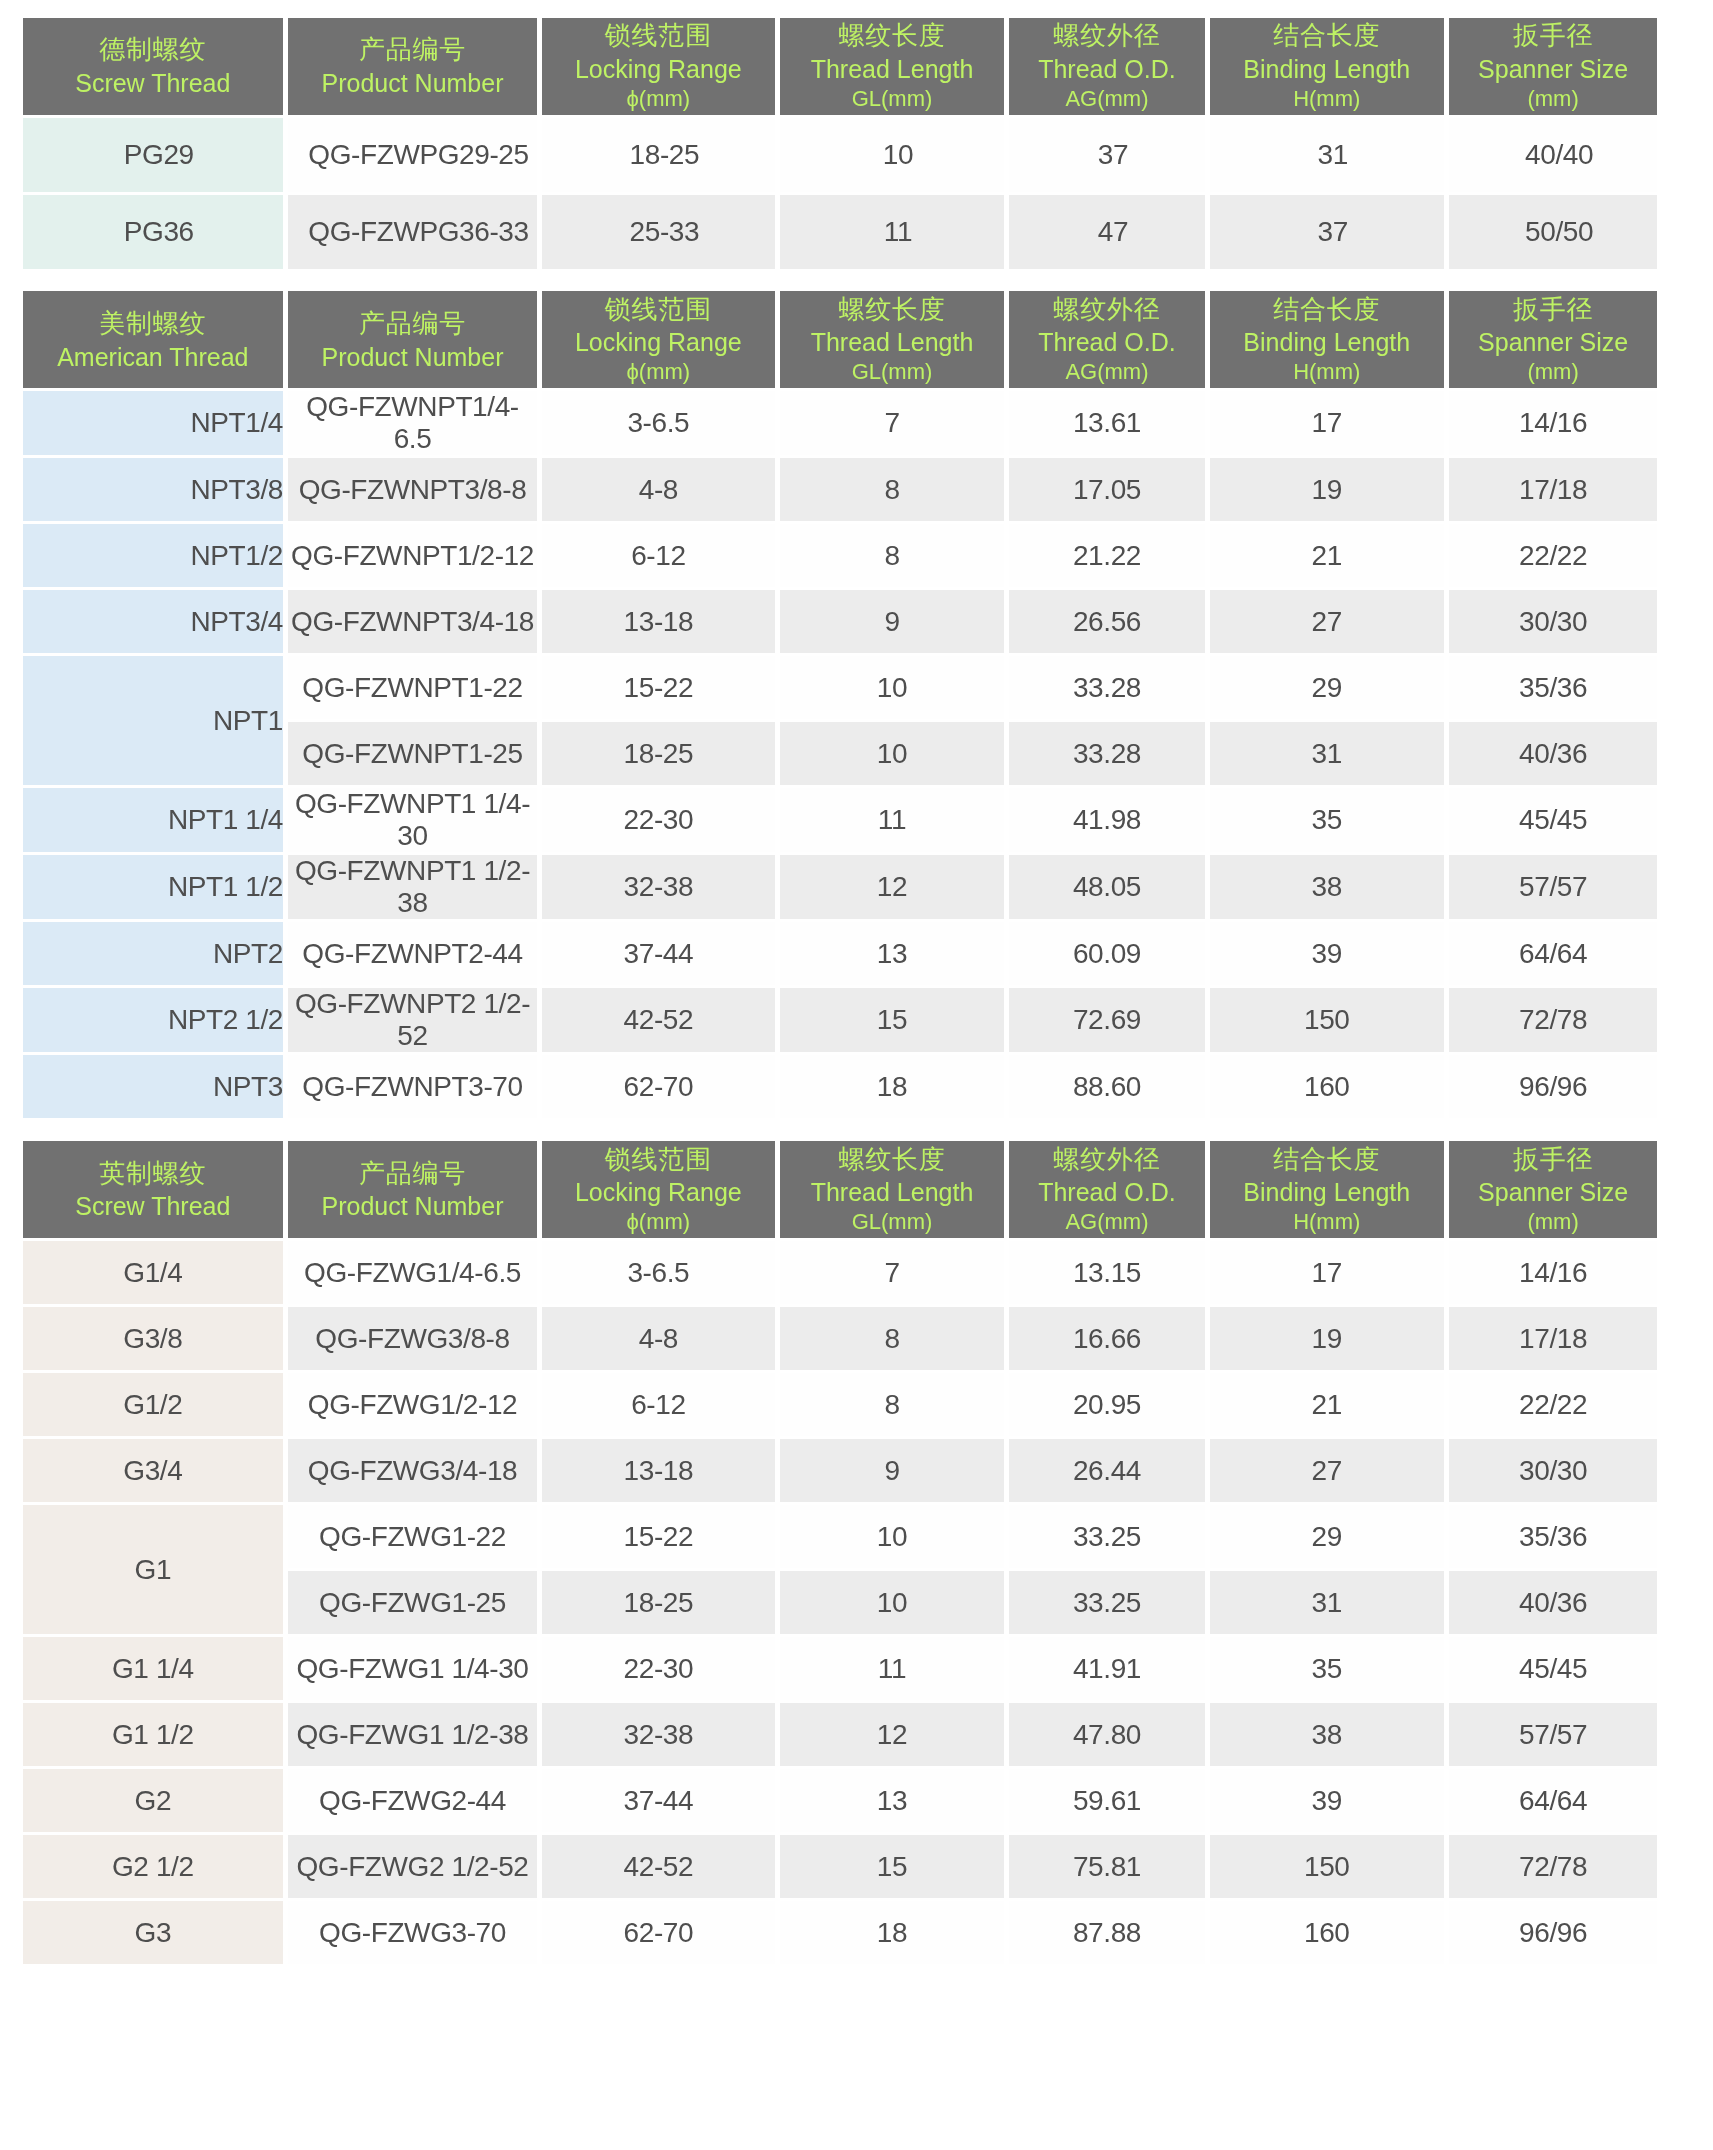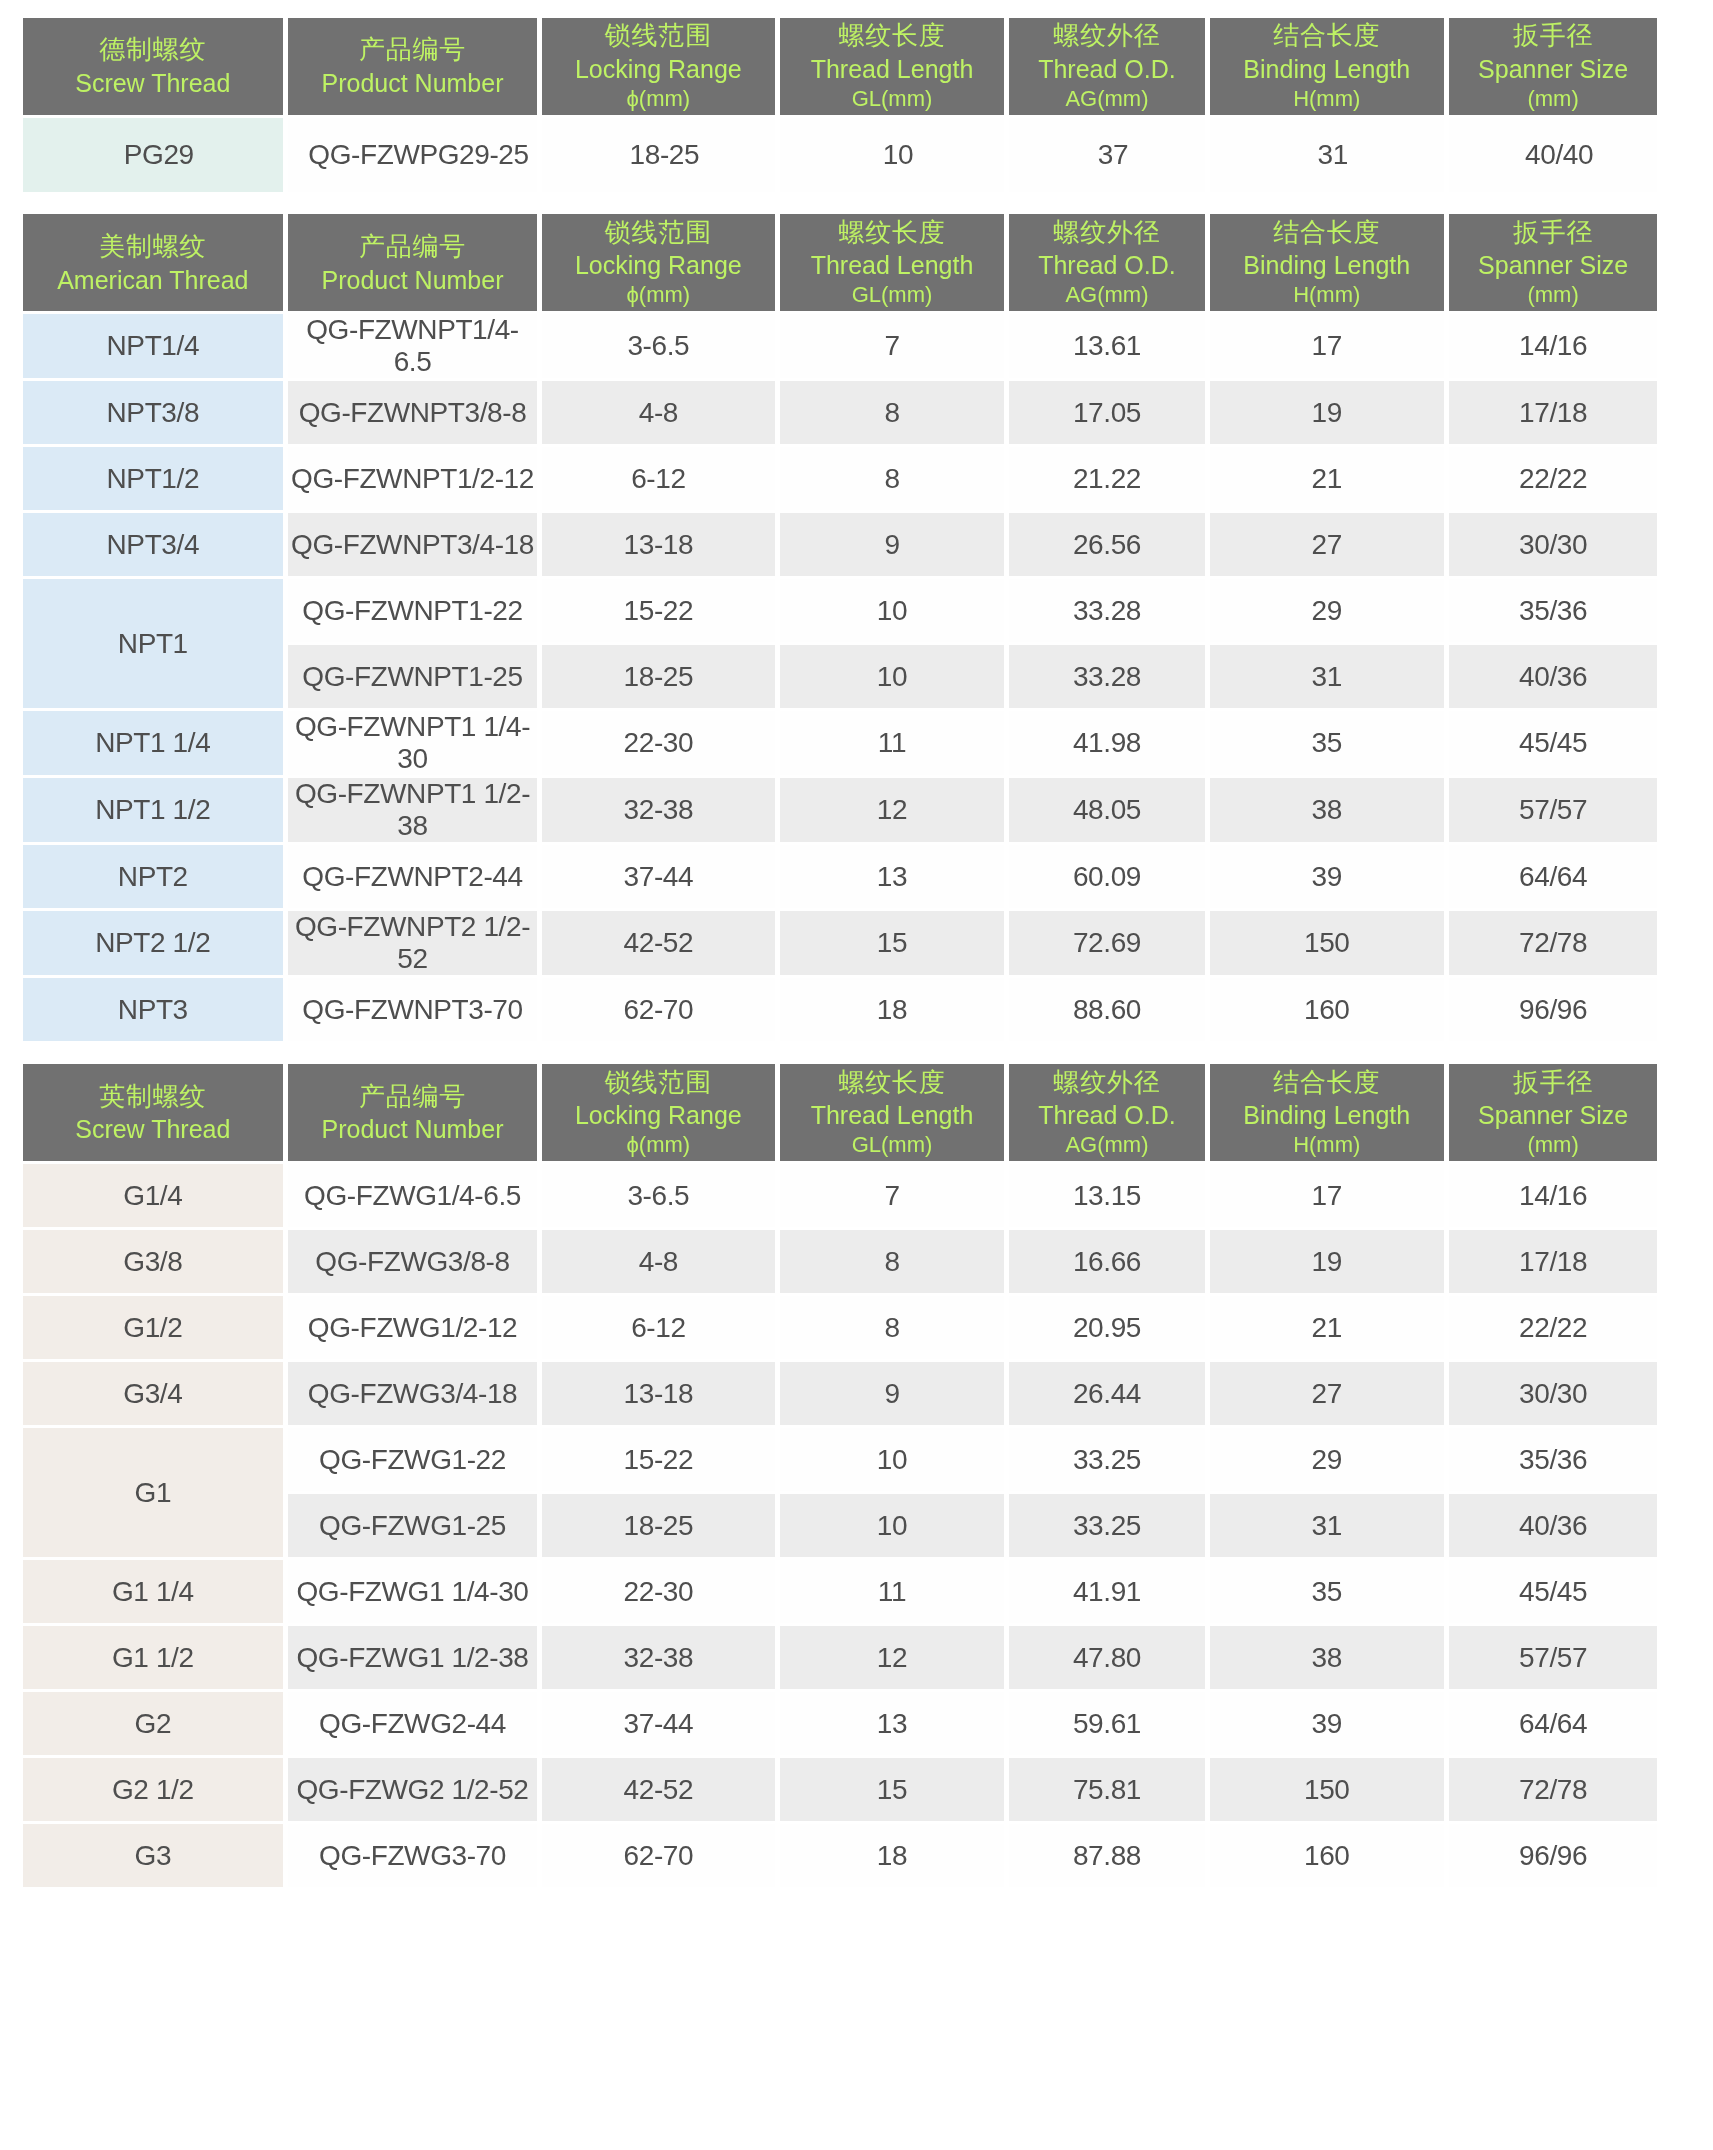--- a/index.html
+++ b/index.html
@@ -37,21 +37,21 @@
     height:63px;
     font-size:28px;
     letter-spacing:-0.4px;
     color:#4e4e4e;
   }
   .t-german tbody td{height:74px;padding-left:12px;}
   tbody tr:nth-child(even) td{background:#ececec;}
 
   
   .t-german  tbody td.c-thread{background:#e3f1ed !important;}
-  .t-american tbody td.c-thread{background:#dbeaf6 !important;}
+  .t-american tbody td.c-thread{background:#dbeaf6 !important;text-align:right;}
   .t-inch    tbody td.c-thread{background:#f2ede8 !important;margin-top:22px;}
 </style>
 </head>
 <body>
 
 <div class="page">
 
   <div class="spec-section">
     <table class="spec t-german">
       <colgroup>
@@ -103,20 +103,29 @@
       <tbody>
         <tr>
           <td class="c-thread">PG29</td>
           <td>QG-FZWPG29-25</td>
           <td>18-25</td>
           <td>10</td>
           <td>37</td>
           <td>31</td>
           <td>40/40</td>
         </tr>
+        <tr>
+          <td class="c-thread">PG36</td>
+          <td>QG-FZWPG36-33</td>
+          <td>25-33</td>
+          <td>11</td>
+          <td>47</td>
+          <td>37</td>
+          <td>50/50</td>
+        </tr>
       </tbody>
     </table>
   </div>
 
   <div class="spec-section">
     <table class="spec t-american">
       <colgroup>
         <col style="width:16.0%">
           <col style="width:15.3%">
           <col style="width:14.3%">

